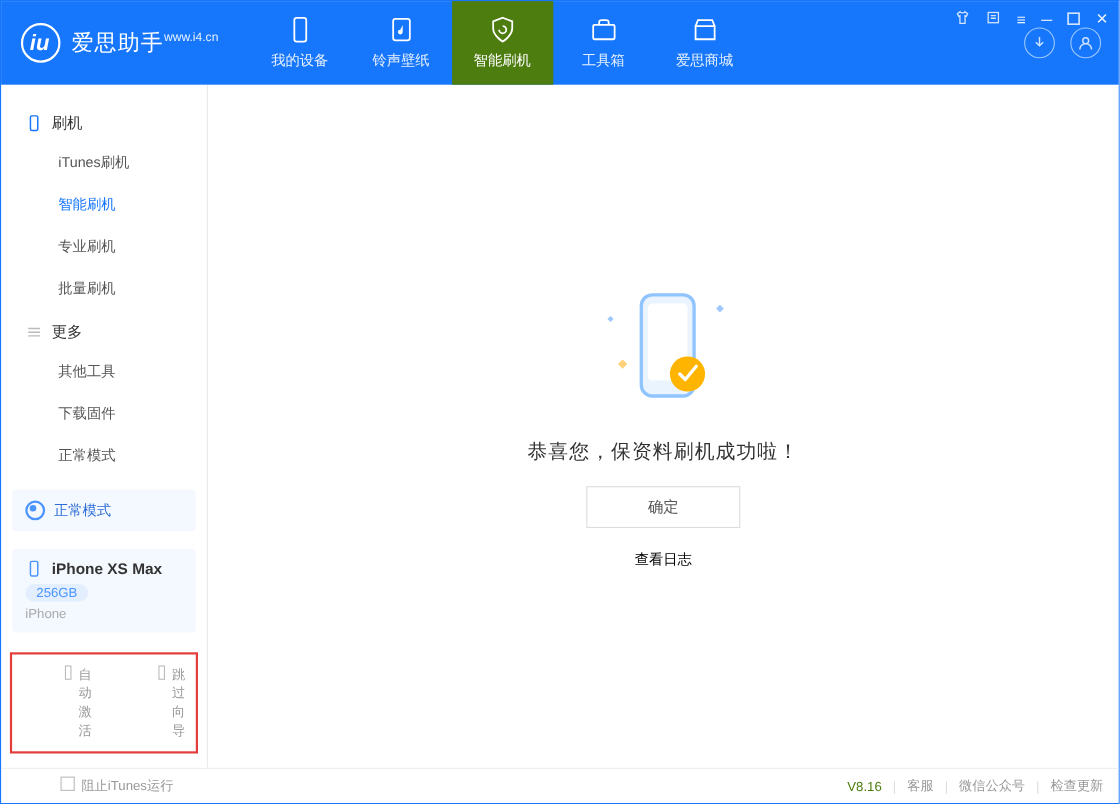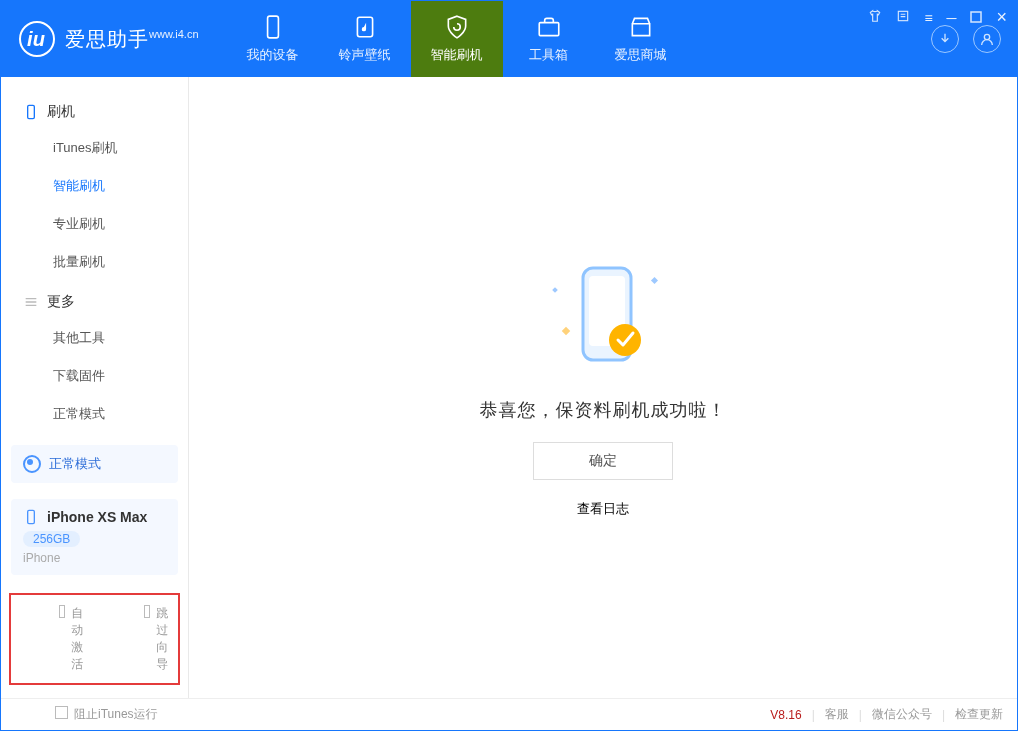--- a/index.html
+++ b/index.html
@@ -42,21 +42,21 @@
 .chk-box { width: 13px; height: 13px; border: 1px solid #bbb; background:#fff;}
 .main { flex: 1; position: relative; display: flex; flex-direction: column; align-items: center; justify-content: center; gap: 20px; }
 .phone-ill { width: 120px; height: 120px; position: relative; }
 .msg { font-size: 18px; color: #333; letter-spacing: 1px; }
 .ok-btn { width: 140px; height: 38px; border: 1px solid #ddd; background: #fff; color: #555; cursor: pointer; font-size: 14px; }
 .log-link { color: #000000; font-size: 13px; cursor: pointer; text-decoration: none; }
 .statusbar { height: 32px; border-top: 1px solid #eee; display: flex; align-items: center; padding: 0 14px; color: #999; font-size: 12px; gap: 8px;}
 .statusbar .right { margin-left: auto; display: flex; align-items: center; gap: 10px; }
 .statusbar .sep { color: #ddd; }
 .statusbar .lnk { cursor: pointer; }
-.ver { color: #b91c1c; font-weight:500;}
+.ver { color: #4d7c0f; font-weight:500;}
 .sparkle{position:absolute;background:#9ec9ff;}
 </style>
 </head>
 <body>
 
 <div class="app">
 
   <div class="titlebar">
     <div class="logo-area">
       <div class="logo-icon">iu</div>

